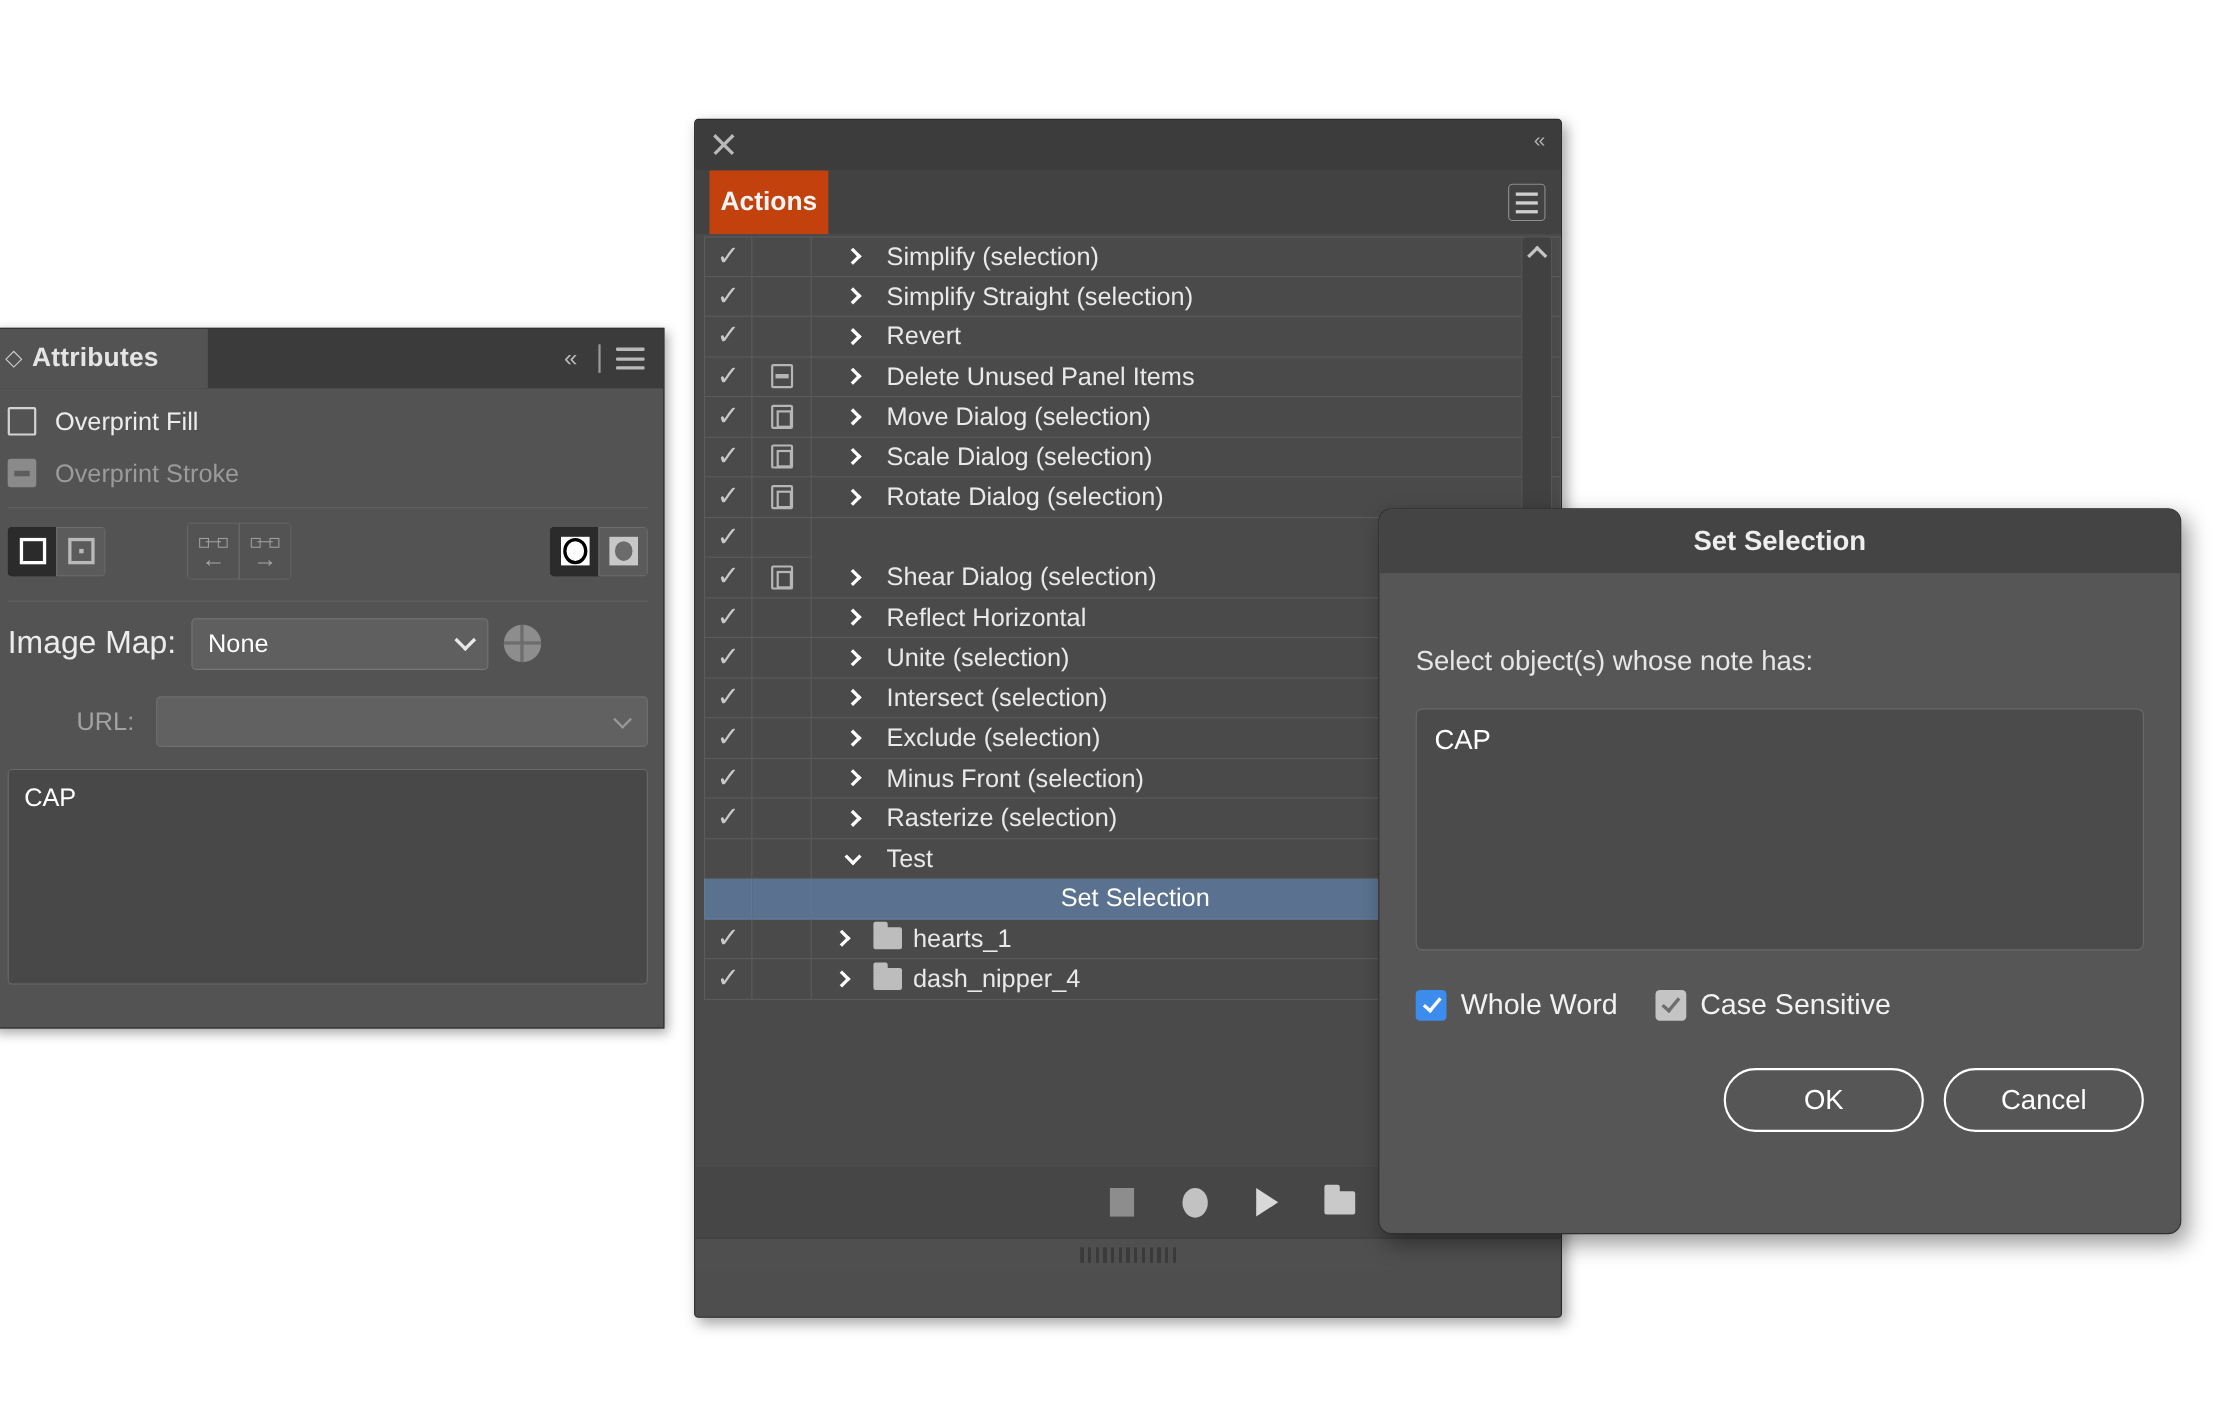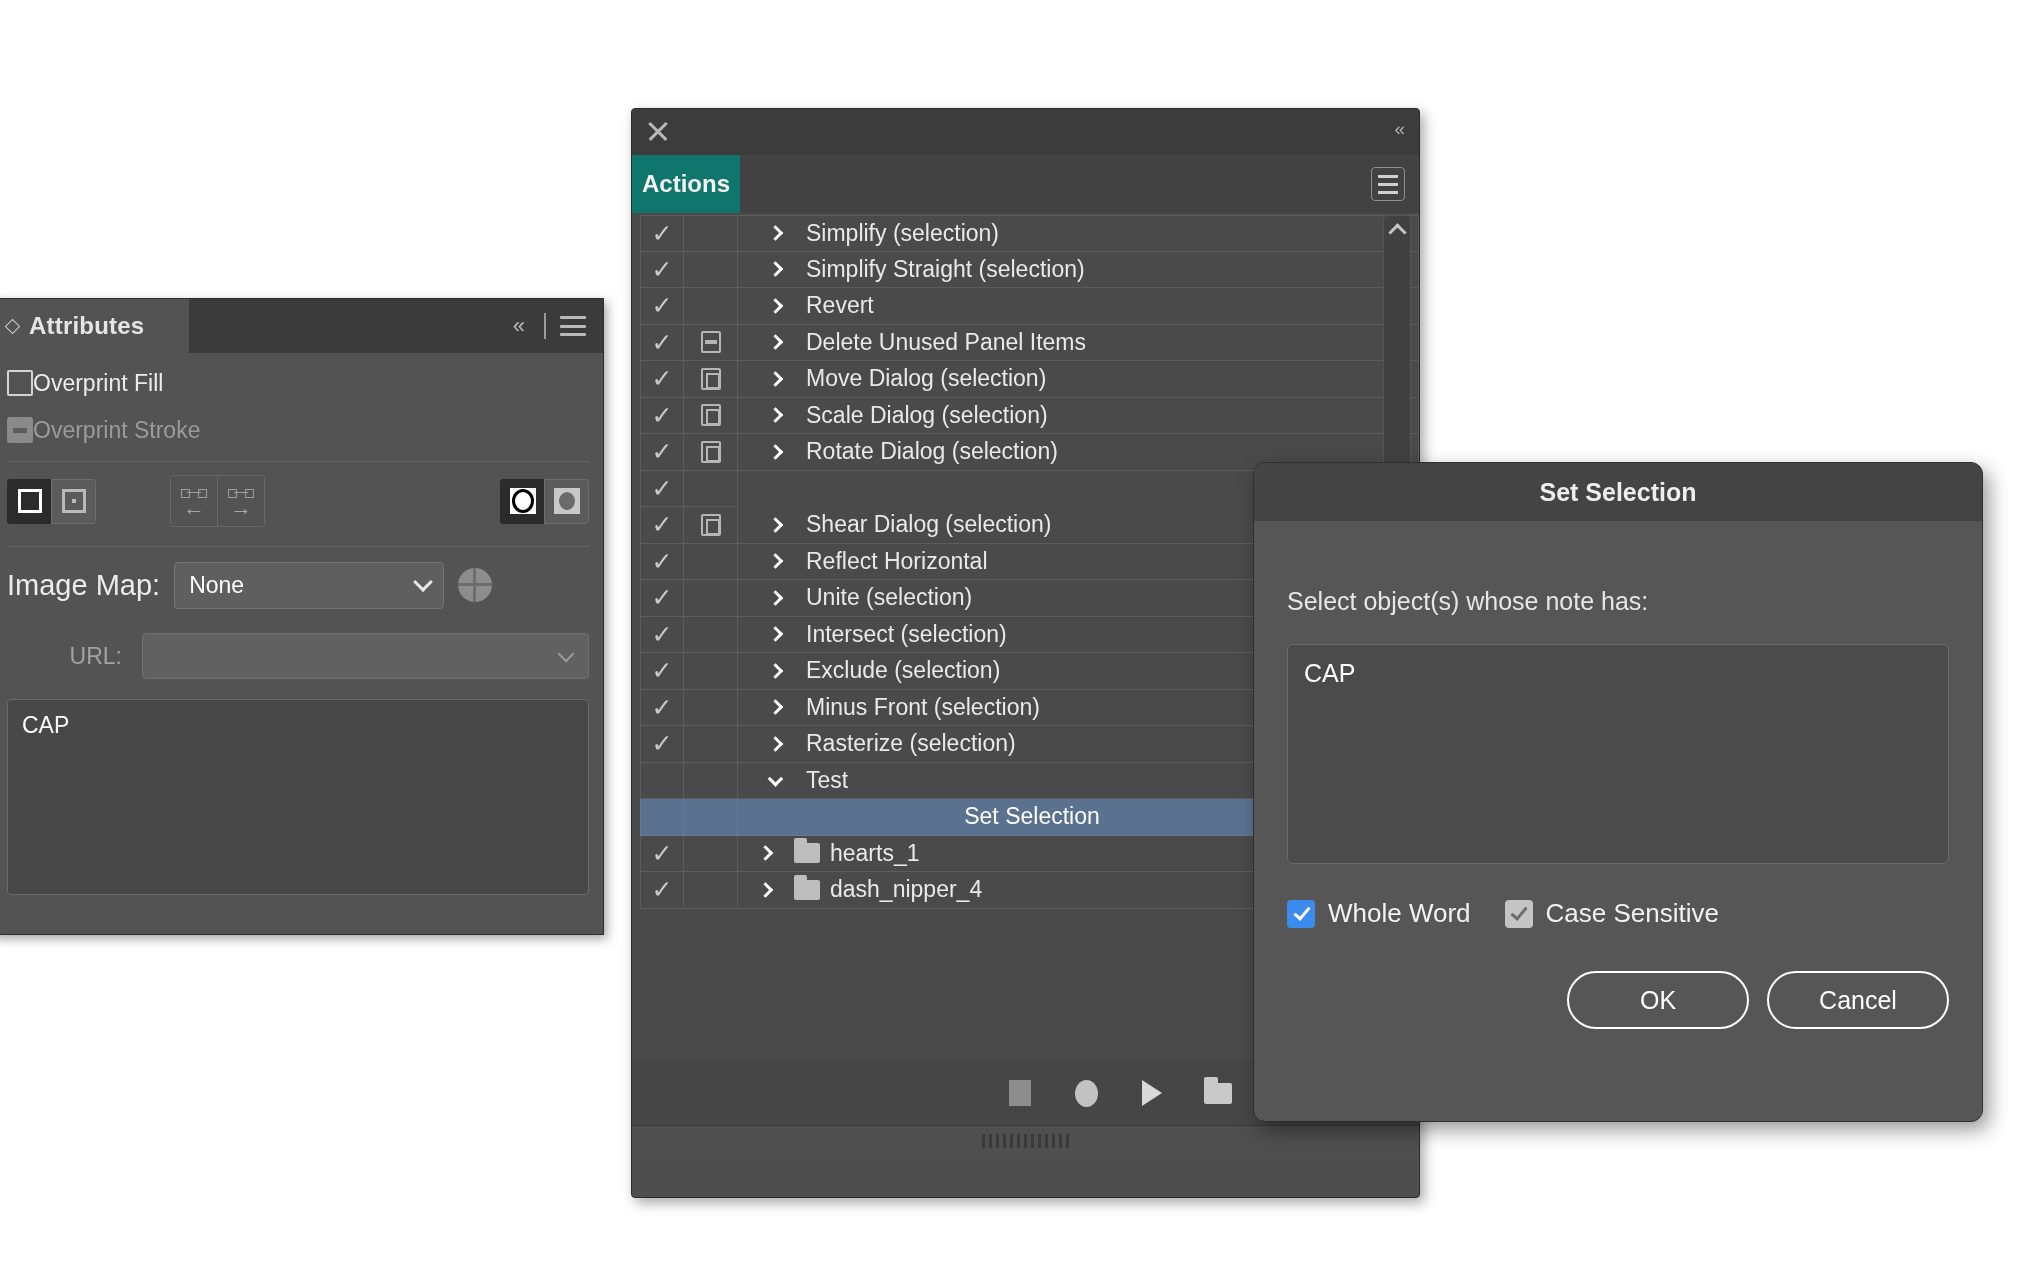--- a/index.html
+++ b/index.html
@@ -34,21 +34,21 @@
   #attr-tab-label { color: #e5e5e5; font-size: 24px; font-weight: bold; letter-spacing:.2px; }
   #attr-header-tools {
     margin-left: auto; display: flex; align-items: center; gap: 0px; padding-right: 17px;
   }
   .collapse-chevrons { color: #b9b9b9; font-size: 22px; letter-spacing:-2px; padding: 0 14px; font-family:"Liberation Sans",sans-serif;}
   .vdivider { width: 2px; height: 26px; background: #9a9a9a; margin: 0 7px; }
   .hamburger { width: 26px; height: 20px; display:flex; flex-direction:column; justify-content:space-between; padding: 0 0; margin-left:7px;}
   .hamburger i { display:block; height:3px; background:#b9b9b9; border-radius:1px; }
 
   #attr-body { padding: 0 14px; }
-  .attr-row { display: flex; align-items: center; }
+  .attr-row { display: flex; align-items: center; gap: 17px; }
   #row-overprint-fill { height: 52px; padding-top: 8px; }
   #row-overprint-stroke { height: 50px; }
   .cb-square {
     width: 26px; height: 26px; border: 2px solid #d4d4d4; background: transparent;
     border-radius: 2px; flex: none;
   }
   .cb-square.dim { border: none; background: #8a8a8a; position: relative; border-radius:3px; }
   .cb-square.dim::after {
     content:""; position:absolute; left:6px; top:11px; width:14px; height:5px; background:#5d5d5d;
   }
@@ -114,21 +114,21 @@
     overflow: hidden;
   }
   #actions-titlebar { height: 46px; background:#3c3c3c; position:relative; }
   #actions-close { position:absolute; left:14px; top:10px; width:24px; height:24px; }
   #actions-close::before,#actions-close::after{
     content:""; position:absolute; left:0; top:11px; width:24px;height:2.5px;background:#b9b9b9;}
   #actions-close::before{transform:rotate(45deg);} #actions-close::after{transform:rotate(-45deg);}
   #actions-collapse { position:absolute; right:16px; top:9px; color:#b0b0b0; font-size:19px; letter-spacing:-2px; }
 
   #actions-tabstrip { height: 58px; background:#424242; display:flex; align-items:stretch; position:relative; }
-  #actions-tab { width: 108px; background:#0f766e; display:flex;align-items:center;justify-content:center; }
+  #actions-tab { width: 108px; background:#c2410c; display:flex;align-items:center;justify-content:center;margin-left:13px; }
   #actions-tab-label { color:#f4f4f4; font-size:24px; font-weight:bold; }
   #actions-menu-btn {
     position:absolute; right:14px; top:12px; width:34px;height:34px;
     border:1px solid #8f8f8f; border-radius:4px; display:flex;flex-direction:column;
     justify-content:center; align-items:center; gap:5px;
   }
   #actions-menu-btn i { width:20px;height:3px;background:#cfcfcf;display:block; }
 
   #actions-list-wrap { position:relative; height: 848px; background:#4a4a4a; padding: 2px 0 0 8px; }
   #actions-list { position:relative; height:100%; }

